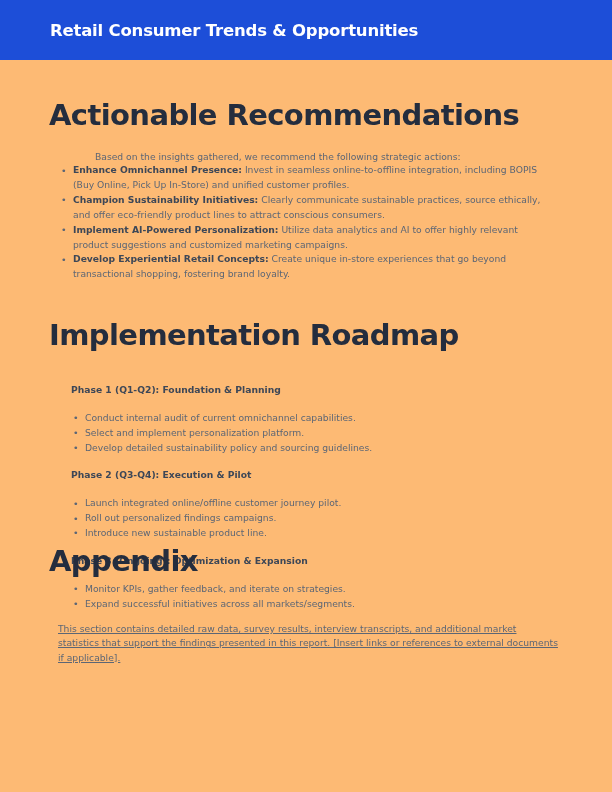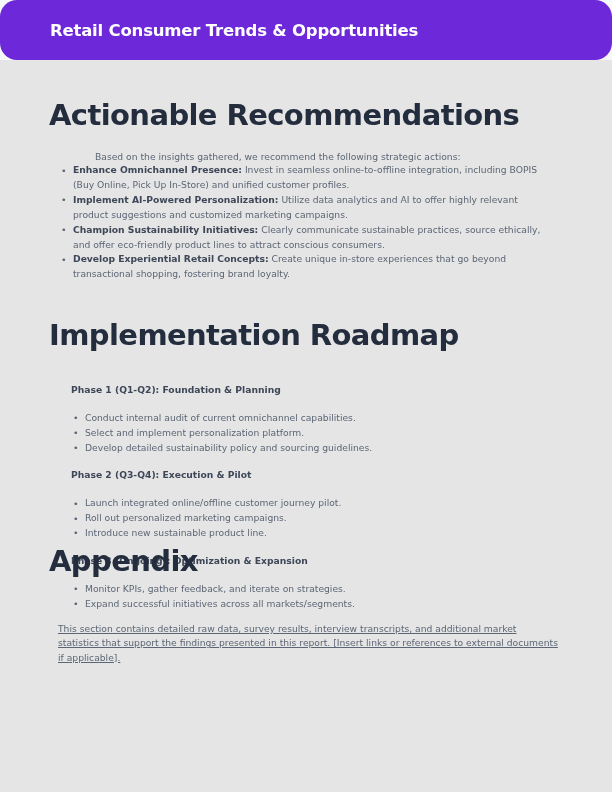--- a/index.html
+++ b/index.html
@@ -15,42 +15,41 @@
     position: relative;
   }
 
   
   .doc-header {
     position: absolute;
     top: 0;
     left: 0;
     width: 612px;
     height: 60px;
-    background: #6d28d9;
+    background: #1d4ed8;
     display: flex;
     align-items: center;
-    border-radius: 17px;
   }
   .doc-header-title {
     margin-left: 50px;
     color: #ffffff;
     font-family: "DejaVu Sans", sans-serif;
     font-size: 16.5px;
     font-weight: bold;
     letter-spacing: -0.2px;
   }
 
   
   .page {
     position: absolute;
     top: 60px;
     left: 0;
     width: 612px;
     height: 732px;
-    background: #e5e5e5;
+    background: #fdba74;
   }
 
   .section-heading {
     margin: 0;
     color: #242d3e;
     font-family: "DejaVu Sans", sans-serif;
     font-weight: bold;
     font-size: 29px;
     letter-spacing: -0.6px;
     line-height: 1.05;
@@ -123,41 +122,41 @@
 </div>
 
 <div class="page">
 
   <h1 class="section-heading" id="rec-heading">Actionable Recommendations</h1>
 
   <p class="body-text" id="rec-intro">Based on the insights gathered, we recommend the following strategic actions:</p>
 
   <ul class="bullet-list" id="rec-list">
       <li><b>Enhance Omnichannel Presence:</b><span> Invest in seamless online-to-offline integration, including BOPIS (Buy Online, Pick Up In-Store) and unified customer profiles.</span></li>
+      <li><b>Champion Sustainability Initiatives:</b><span> Clearly communicate sustainable practices, source ethically, and offer eco-friendly product lines to attract conscious consumers.</span></li>
       <li><b>Implement AI-Powered Personalization:</b><span> Utilize data analytics and AI to offer highly relevant product suggestions and customized marketing campaigns.</span></li>
-      <li><b>Champion Sustainability Initiatives:</b><span> Clearly communicate sustainable practices, source ethically, and offer eco-friendly product lines to attract conscious consumers.</span></li>
       <li><b>Develop Experiential Retail Concepts:</b><span> Create unique in-store experiences that go beyond transactional shopping, fostering brand loyalty.</span></li>
     </ul>
 
   <h1 class="section-heading" id="road-heading">Implementation Roadmap</h1>
 
   <div id="road-phases">
       <div class="phase-block">
         <div class="phase-title">Phase 1 (Q1-Q2): Foundation &amp; Planning</div>
         <ul class="bullet-list">
           <li>Conduct internal audit of current omnichannel capabilities.</li>
           <li>Select and implement personalization platform.</li>
           <li>Develop detailed sustainability policy and sourcing guidelines.</li>
         </ul>
       </div>
       <div class="phase-block">
         <div class="phase-title">Phase 2 (Q3-Q4): Execution &amp; Pilot</div>
         <ul class="bullet-list">
           <li>Launch integrated online/offline customer journey pilot.</li>
-          <li>Roll out personalized marketing campaigns.</li>
+          <li>Roll out personalized findings campaigns.</li>
           <li>Introduce new sustainable product line.</li>
         </ul>
       </div>
       <div class="phase-block">
         <div class="phase-title">Phase 3 (Ongoing): Optimization &amp; Expansion</div>
         <ul class="bullet-list">
           <li>Monitor KPIs, gather feedback, and iterate on strategies.</li>
           <li>Expand successful initiatives across all markets/segments.</li>
         </ul>
       </div>

